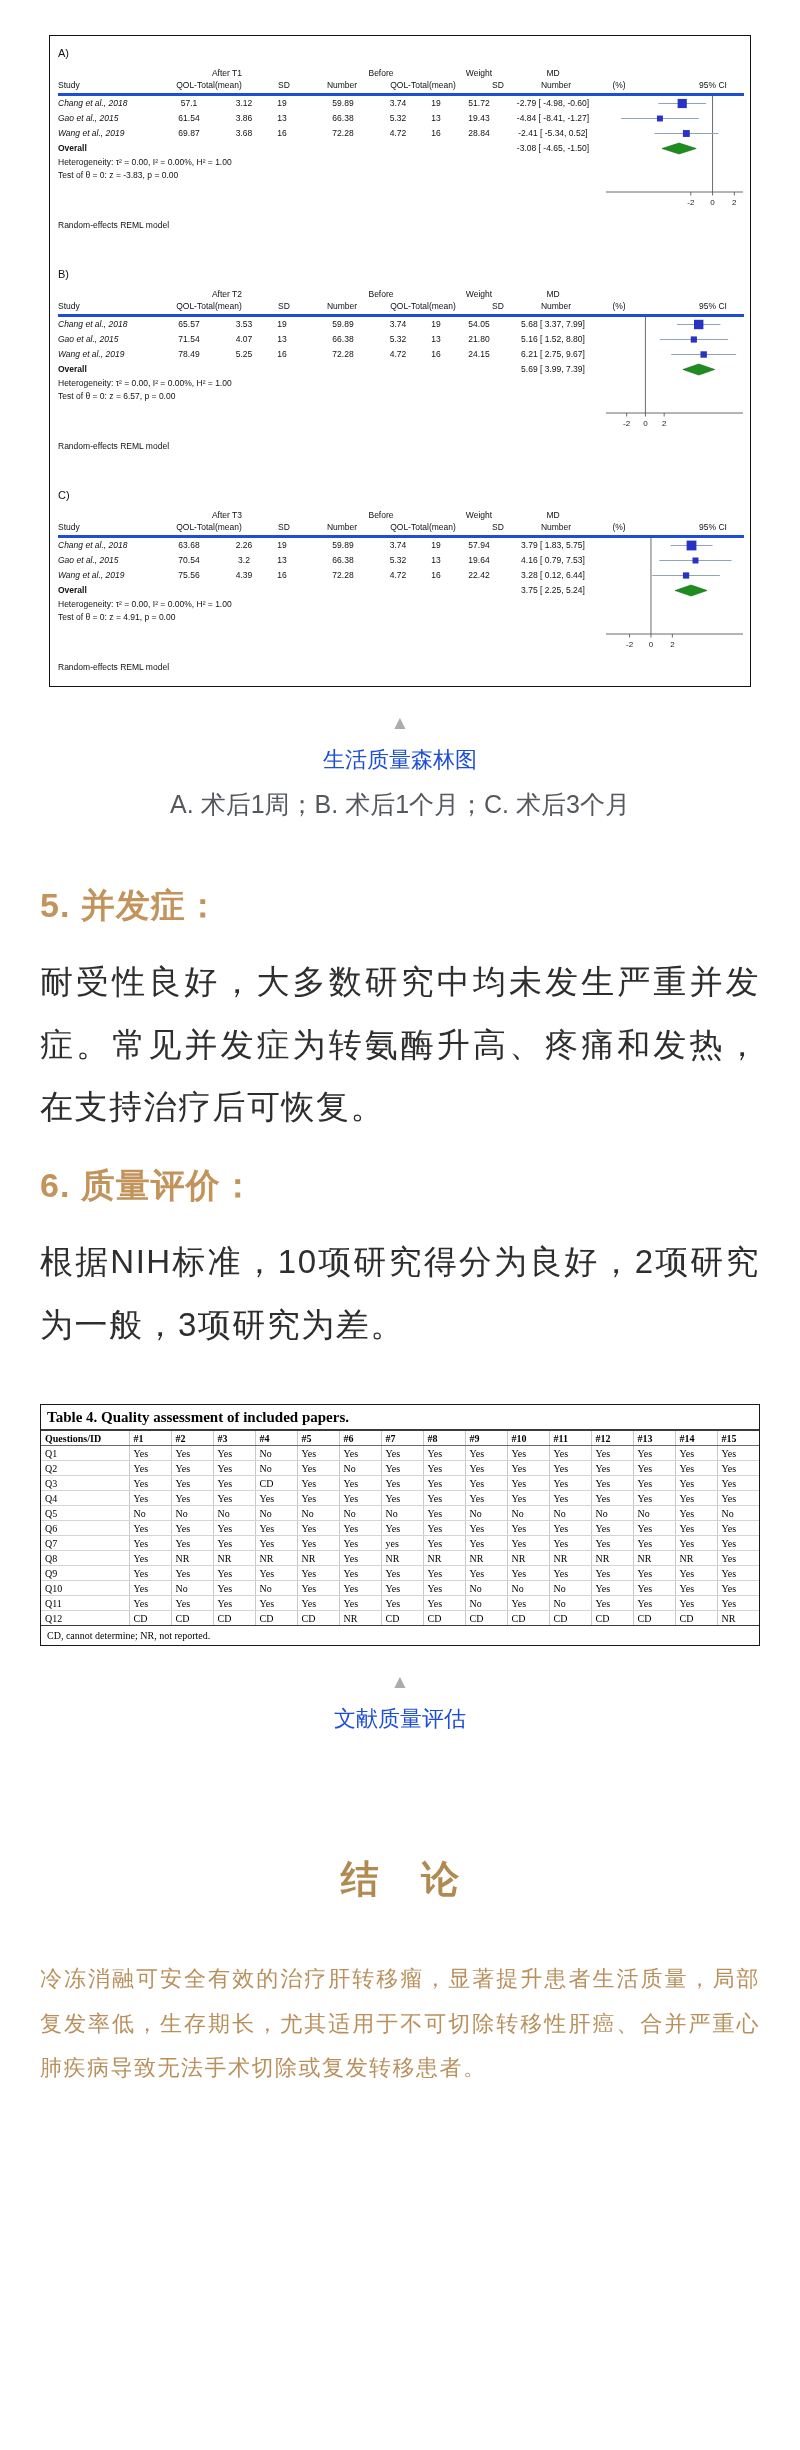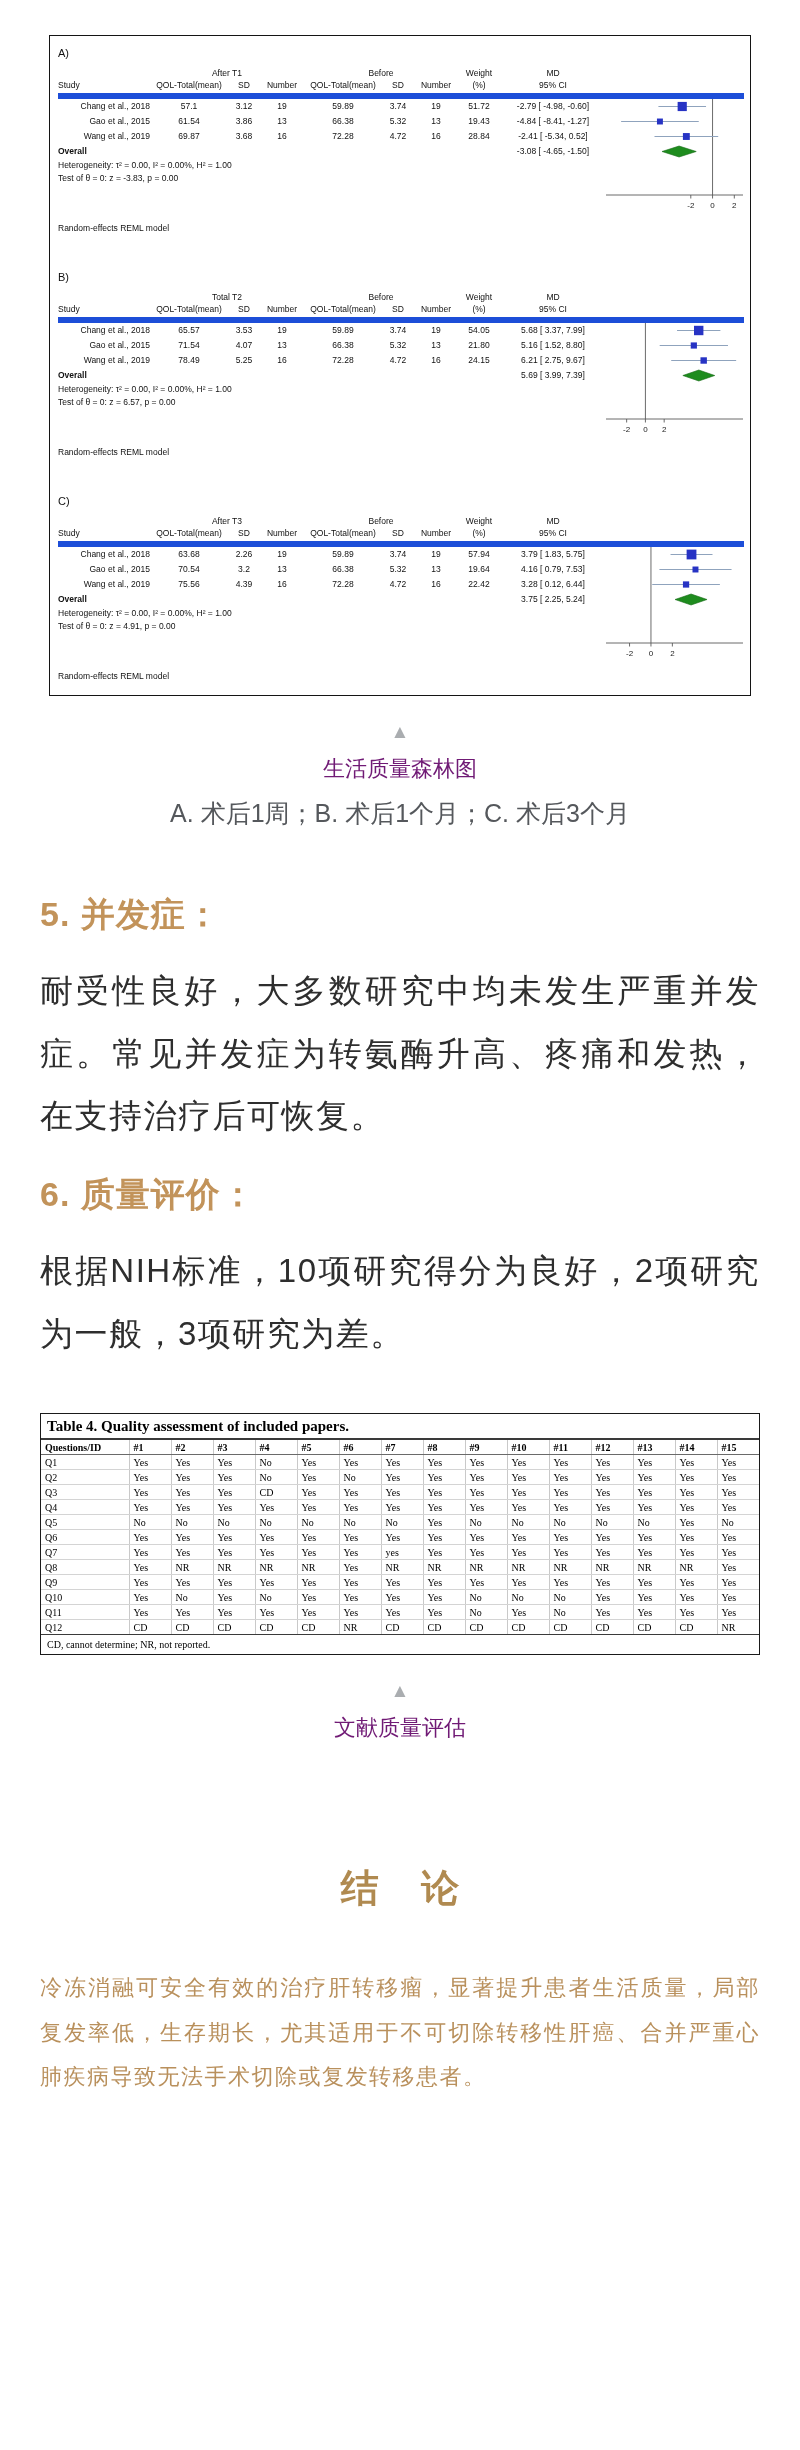--- a/index.html
+++ b/index.html
@@ -7,40 +7,40 @@
   .page{width:800px;min-height:2450px;box-sizing:border-box;padding:0 40px 60px;background:#fff;}
 
   
   .figure-box{margin:35px auto 0;width:702px;box-sizing:border-box;border:1.5px solid #141414;
               padding:9px 6px 14px 8px;background:#fff;}
   .panel{margin-top:38px;}
   .panel:first-of-type{margin-top:2px;}
   .p-label{font-size:11px;color:#111;height:20px;}
   .p-grid{display:grid;grid-template-columns:92px 78px 32px 44px 78px 32px 44px 42px 106px;align-items:end;}
   .p-hdr1,.p-hdr2{height:12px;line-height:12px;font-size:8.5px;color:#111;}
-  .p-hdr2{border-bottom:6px solid #1d4ed8;padding-bottom:2px;}
+  .p-hdr2{border-bottom:3px solid #1d4ed8;padding-bottom:2px;gap:20px;}
   .span-after{grid-column:2 / span 3;text-align:center;}
   .span-before{grid-column:5 / span 3;text-align:center;}
   .c8{grid-column:8;} .c9{grid-column:9;}
   .ctr{text-align:center;}
   .f-row{height:15px;line-height:15px;font-size:8.5px;color:#111;}
-  .f-row .study{text-align:right;}
+  .f-row .study{text-align:left;font-style:italic;}
   .f-row .num{text-align:center;}
   .f-row .ci{text-align:center;}
   .overall-row .c1b{font-weight:bold;}
   .note{font-size:8.5px;height:13px;line-height:13px;color:#111;}
   .spacer{height:30px;}
   .model-note{font-size:8.5px;color:#111;margin-top:8px;}
   .p-rows{position:relative;}
   .plot-canvas{position:absolute;left:548px;top:0;overflow:visible;}
 
   
   .caption-block{text-align:center;margin-top:26px;}
   .tri{font-size:19px;color:#aaadb0;line-height:1;}
-  .cap-title{margin-top:13px;font-size:22px;color:#701a75;}
+  .cap-title{margin-top:13px;font-size:22px;color:#1d4ed8;}
   .cap-sub{margin-top:13px;font-size:25px;color:#55585c;}
 
   
   .sections{margin-top:62px;}
   .sec-heading{font-size:34px;font-weight:bold;color:#c2935a;margin:0 0 22px;letter-spacing:1px;}
   .sec-body{font-size:33px;color:#2e2e2e;line-height:1.9;text-align:justify;margin:0 0 24px;letter-spacing:1.5px;}
 
   
   .table-figure{margin-top:48px;}
   .table-box{border:1.5px solid #1a1a1a;background:#fff;font-family:"Liberation Serif",serif;}
@@ -149,21 +149,21 @@
               <rect x="76.9095873015873" y="34.058" width="6.884" height="6.884" fill="#2733c4"></rect>
               <polygon points="55.99603174603175,52.5 73.06666666666666,47 90.24603174603175,52.5 73.06666666666666,58" fill="#1e8c1e" stroke="#146914" stroke-width="0.6"></polygon>
             </svg>
           </div>
           <div class="model-note">Random-effects REML model</div>
         </section>
         <section class="panel">
           <div class="p-label">B)</div>
           <div class="p-grid p-hdr1">
             <div></div>
-            <div class="span-after">Total T2</div>
+            <div class="span-after">After T2</div>
             <div class="span-before">Before</div>
             <div class="c8 ctr">Weight</div>
             <div class="c9 ctr">MD</div>
           </div>
           <div class="p-grid p-hdr2">
             <div>Study</div>
             <div class="ctr">QOL-Total(mean)</div>
             <div class="ctr">SD</div>
             <div class="ctr">Number</div>
             <div class="ctr">QOL-Total(mean)</div>

